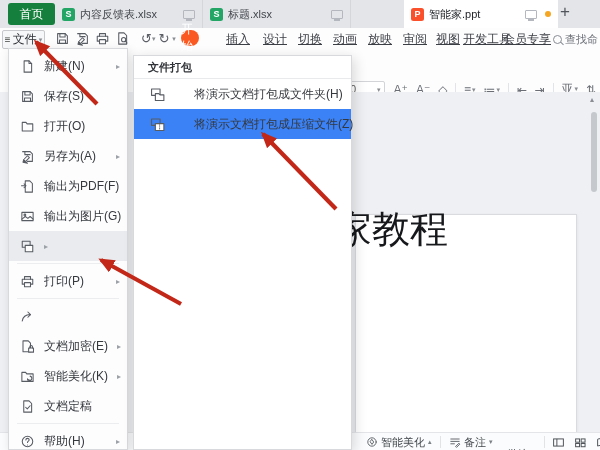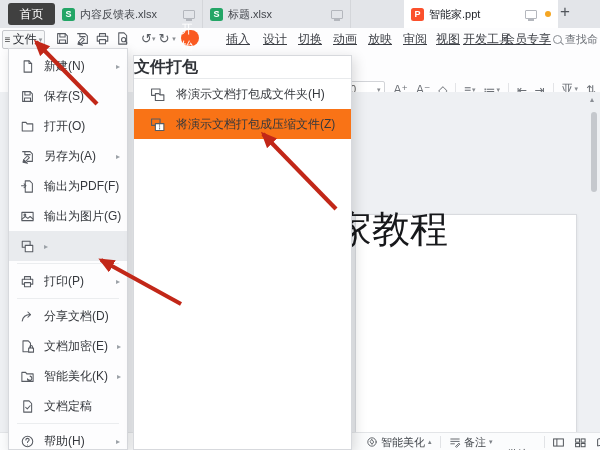--- a/index.html
+++ b/index.html
@@ -4,21 +4,21 @@
 <style>
   html,body{margin:0;padding:0;background:#fff;}
   .stage{position:relative;width:600px;height:450px;overflow:hidden;
          font-family:"Liberation Sans","DejaVu Sans",sans-serif;color:#333;
          -webkit-font-smoothing:antialiased;}
   svg.defs{position:absolute;width:0;height:0;}
   .mi{width:15px;height:15px;stroke:#585c63;fill:none;stroke-width:1.4;
       stroke-linecap:round;stroke-linejoin:round;flex:none;}
   
   .tabbar{position:absolute;left:0;top:0;width:600px;height:28px;background:#e3e5e9;}
-  .home-btn{position:absolute;left:8px;top:3px;width:47px;height:22px;background:#404040;
+  .home-btn{position:absolute;left:8px;top:3px;width:47px;height:22px;background:#15803d;
             border-radius:3px;color:#fff;font-size:12px;display:flex;align-items:center;justify-content:center;}
   .tabs{position:absolute;left:55px;top:0;height:28px;display:flex;}
   .tab{width:148px;height:28px;box-sizing:border-box;display:flex;align-items:center;
        padding:0 7px;font-size:11px;color:#43464c;border-right:1px solid #d4d6da;}
   .tab.active{width:154px;margin-left:53px;background:#fff;border-right:none;color:#23262b;}
   .file-badge{width:13px;height:13px;border-radius:2.5px;color:#fff;font-size:9px;font-weight:bold;
               display:flex;align-items:center;justify-content:center;margin-right:5px;flex:none;}
   .tab-title{white-space:nowrap;overflow:hidden;text-overflow:ellipsis;flex:1;}
   .mon{width:10px;height:7px;border:1px solid #b4b7bd;border-radius:1px;position:relative;flex:none;margin-left:4px;}
   .mon::after{content:"";position:absolute;left:2px;right:2px;bottom:-3px;height:2px;background:#b4b7bd;}
@@ -79,24 +79,24 @@
             border:1px solid #d7d9dd;box-sizing:border-box;box-shadow:2px 3px 10px rgba(0,0,0,.13);z-index:20;}
   .fm-list{position:absolute;left:0;top:2px;right:0;}
   .fm-item{height:30px;display:flex;align-items:center;padding:0 6px 0 11px;gap:9px;}
   .fm-item.hl{background:#e9ebee;}
   .fm-label{font-size:12px;color:#35383d;flex:1;white-space:nowrap;}
   .fm-arrow{font-size:8px;color:#9aa0a6;margin-right:1px;}
   .fm-sep{height:1px;background:#ebedef;margin:2px 8px;}
   
   .submenu{position:absolute;left:133px;top:55px;width:219px;height:395px;background:#fff;
            border:1px solid #d7d9dd;box-sizing:border-box;box-shadow:3px 3px 12px rgba(0,0,0,.14);z-index:40;}
-  .sm-title{height:22px;line-height:22px;font-size:16px;font-weight:bold;color:#2f3237;}
+  .sm-title{height:22px;line-height:22px;padding-left:14px;font-size:11px;font-weight:bold;color:#2f3237;}
   .sm-hr{height:1px;background:#e8eaec;}
-  .sm-item{height:30px;display:flex;align-items:center;padding-left:15px;gap:10px;}
-  .sm-item.hl{background:#f97316;text-align:center;}
+  .sm-item{height:30px;display:flex;align-items:center;padding-left:15px;gap:28px;}
+  .sm-item.hl{background:#3b82f6;text-align:center;}
   .sm-label{font-size:12px;color:#35383d;white-space:nowrap;}
   .sm-ic{width:17px;height:17px;stroke:#585c63;fill:none;stroke-width:1.3;stroke-linecap:round;stroke-linejoin:round;flex:none;}
   
   .arrows{position:absolute;left:0;top:0;z-index:100;pointer-events:none;}
 </style>
 </head>
 <body>
 
 <div class="stage">
 
@@ -456,21 +456,20 @@
             <span class="fm-arrow">▸</span>
           </div>
           <div class="fm-sep"></div>
         </div>
 
         <div>
           <div class="fm-item">
             <svg class="mi">
               <use href="#ic-share"></use>
             </svg>
-            <span class="fm-label">分享文档(D)</span>
 
           </div>
 
         </div>
 
         <div>
           <div class="fm-item">
             <svg class="mi">
               <use href="#ic-lock"></use>
             </svg>

